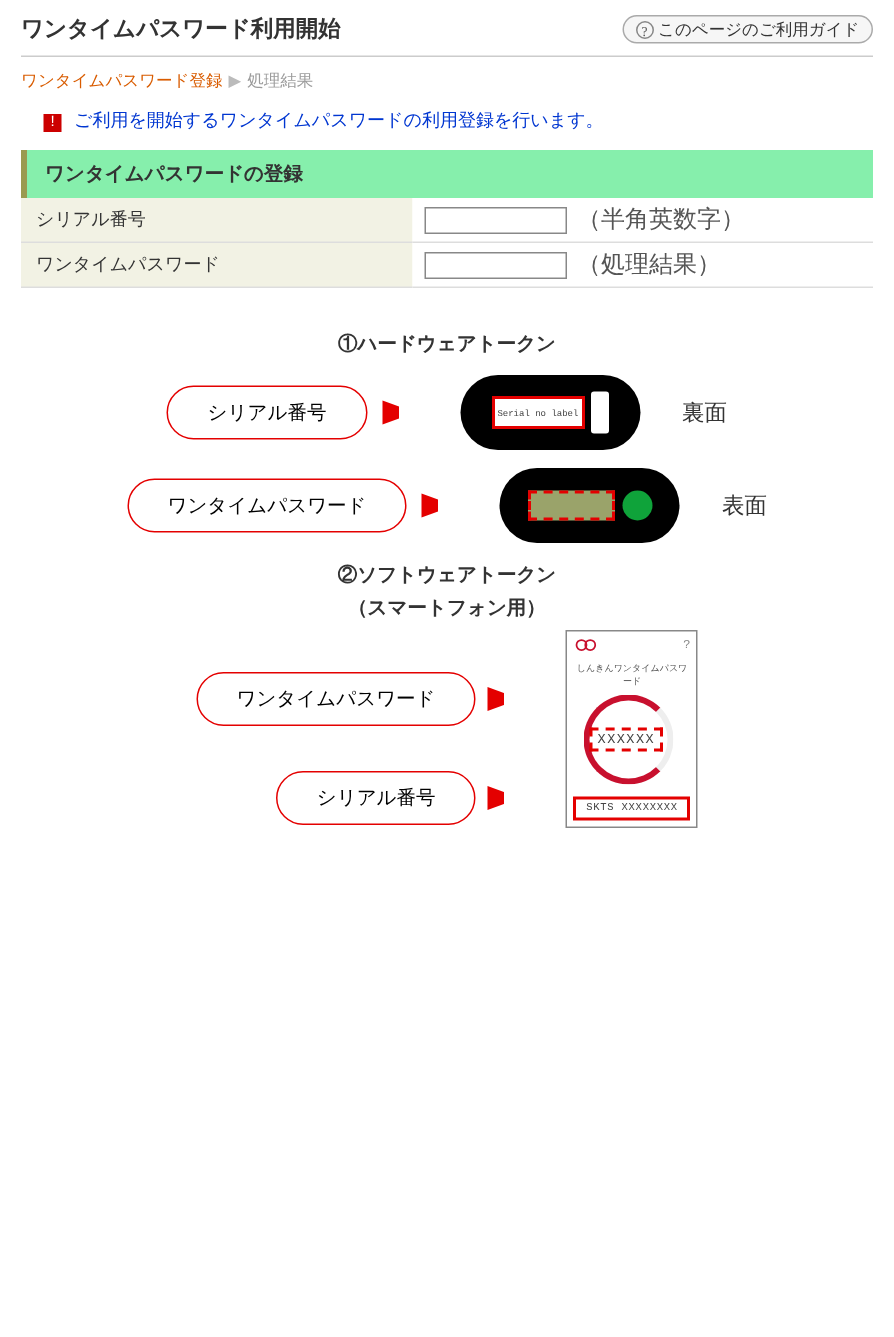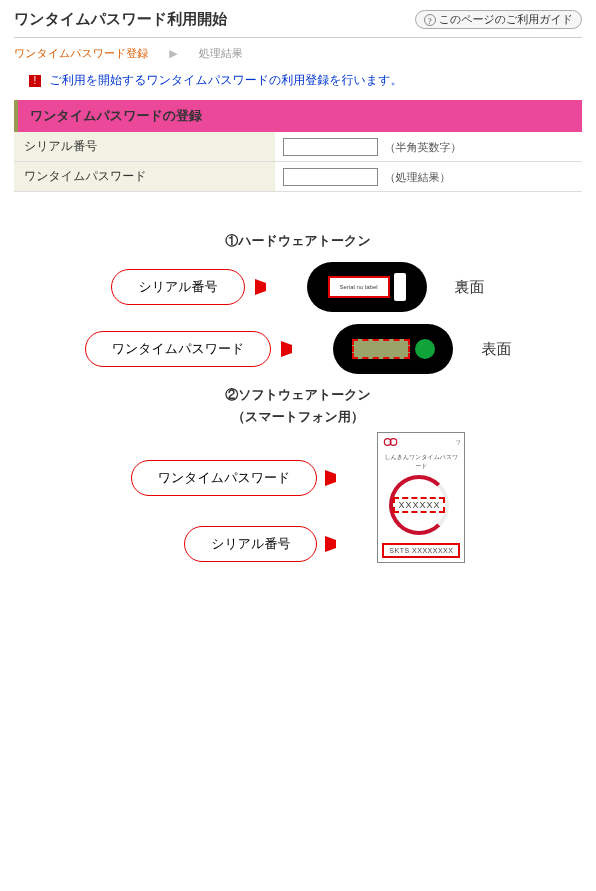--- a/index.html
+++ b/index.html
@@ -3,36 +3,36 @@
 <meta charset="utf-8">
 <style>
   * { box-sizing: border-box; }
   body { margin: 0; font-family: "MS PGothic", sans-serif; font-size: 12px; color: #333; background: #fff; width: 596px; }
   .page { padding: 10px 14px; }
   .header-row { display: flex; justify-content: space-between; align-items: flex-end; margin-bottom: 8px; font-family: Liberation Serif, serif; }
   .page-title { font-size: 15px; font-weight: bold; }
   .guide-btn { border: 1px solid #aaa; border-radius: 10px; padding: 1px 8px; font-size: 11px; background: #f6f6f6; display: inline-flex; align-items: center; gap: 3px; cursor: pointer; }
   .guide-btn .q { display:inline-block; width:12px; height:12px; border:1px solid #888; border-radius:50%; text-align:center; line-height:12px; font-size:9px; color:#555;}
   .hr { border-top: 1px solid #ccc; margin: 4px 0 8px; }
-  .breadcrumb { font-size: 11px; margin-bottom: 10px; display:flex; align-items:center; gap:21px;}
+  .breadcrumb { font-size: 11px; margin-bottom: 10px; display:flex; align-items:center; gap:4px;}
   .breadcrumb .active { color: #d95c00; }
   .breadcrumb .inactive { color: #9c9c9c; }
   .breadcrumb .sep { color:#bbb; }
   .notice { border: 2px solid #b9b36b; background: #fbfae0; padding: 10px 12px; font-size: 12px; line-height: 1.7; margin-bottom: 10px; }
   .notice .headline { color: #d10000; font-weight: bold; margin-bottom: 6px; }
   .inst { margin: 8px 15px 10px; line-height: 1.6; }
   .inst .line1 { color: #0036d1; }
   .inst .mark { display:inline-block; width:12px; height:12px; background:#c00; color:#fff; text-align:center; line-height:12px; font-size:10px; margin-right:5px;}
-  .section-head { background: #ec4899; border-left: 4px solid #9a9a50; padding: 7px 12px; font-size: 13px; font-weight: bold; margin-bottom: 0; }
+  .section-head { background: #86efac; border-left: 4px solid #9a9a50; padding: 7px 12px; font-size: 13px; font-weight: bold; margin-bottom: 0; }
   table.form { width: 100%; border-collapse: collapse; }
   table.form th { width: 46%; text-align: left; background: #f2f2e4; border-bottom: 1px solid #ddd; padding: 6px 10px; font-weight: normal; }
   table.form td { background: #fff; border-bottom: 1px solid #ddd; padding: 4px 8px; }
   table.form input { width: 95px; border: 1px solid #888; font-size: 12px; padding: 1px 2px; }
-  .hint { font-size: 11px; color: #555; margin-left: 3px; }
-  .diagram { text-align: center; margin-top: 40px; }
+  .hint { font-size: 16px; color: #555; margin-left: 3px; }
+  .diagram { text-align: center; margin-top: 28px; font-family: Liberation Mono, monospace; }
   .d-title { font-weight: bold; font-size: 13px; margin: 10px 0 12px; }
   .row { display:flex; align-items:center; justify-content:center; gap:20px; margin:12px 0; position:relative;}
   .callout { border: 1.5px solid #e40000; border-radius: 20px; padding: 8px 26px; font-size: 13px; color:#000; background:#fff; white-space:nowrap;}
   .pointer { width:0; height:0; border-top:8px solid transparent; border-bottom:8px solid transparent; border-left:22px solid #e40000; position:relative; left:-10px;}
   .pointer2 { position:absolute; width:0; height:0; border-top:8px solid transparent; border-bottom:8px solid transparent; border-left:22px solid #fff; left:-11px; top:-8px;}
   .side-label { font-size: 15px; margin-left: 8px; }
   .token-back { width: 120px; height: 50px; background:#000; border-radius: 26px; display:flex; align-items:center; justify-content:center; gap:4px;}
   .token-back .sn { width:62px; height:22px; background:#fff; border:2px solid #e40000; font-size:6px; color:#444; display:flex; align-items:center; justify-content:center;}
   .token-back .slot { width:12px; height:28px; background:#fff; border-radius:2px;}
   .token-front { width: 120px; height: 50px; background:#000; border-radius: 26px; display:flex; align-items:center; justify-content:center; gap:5px;}

